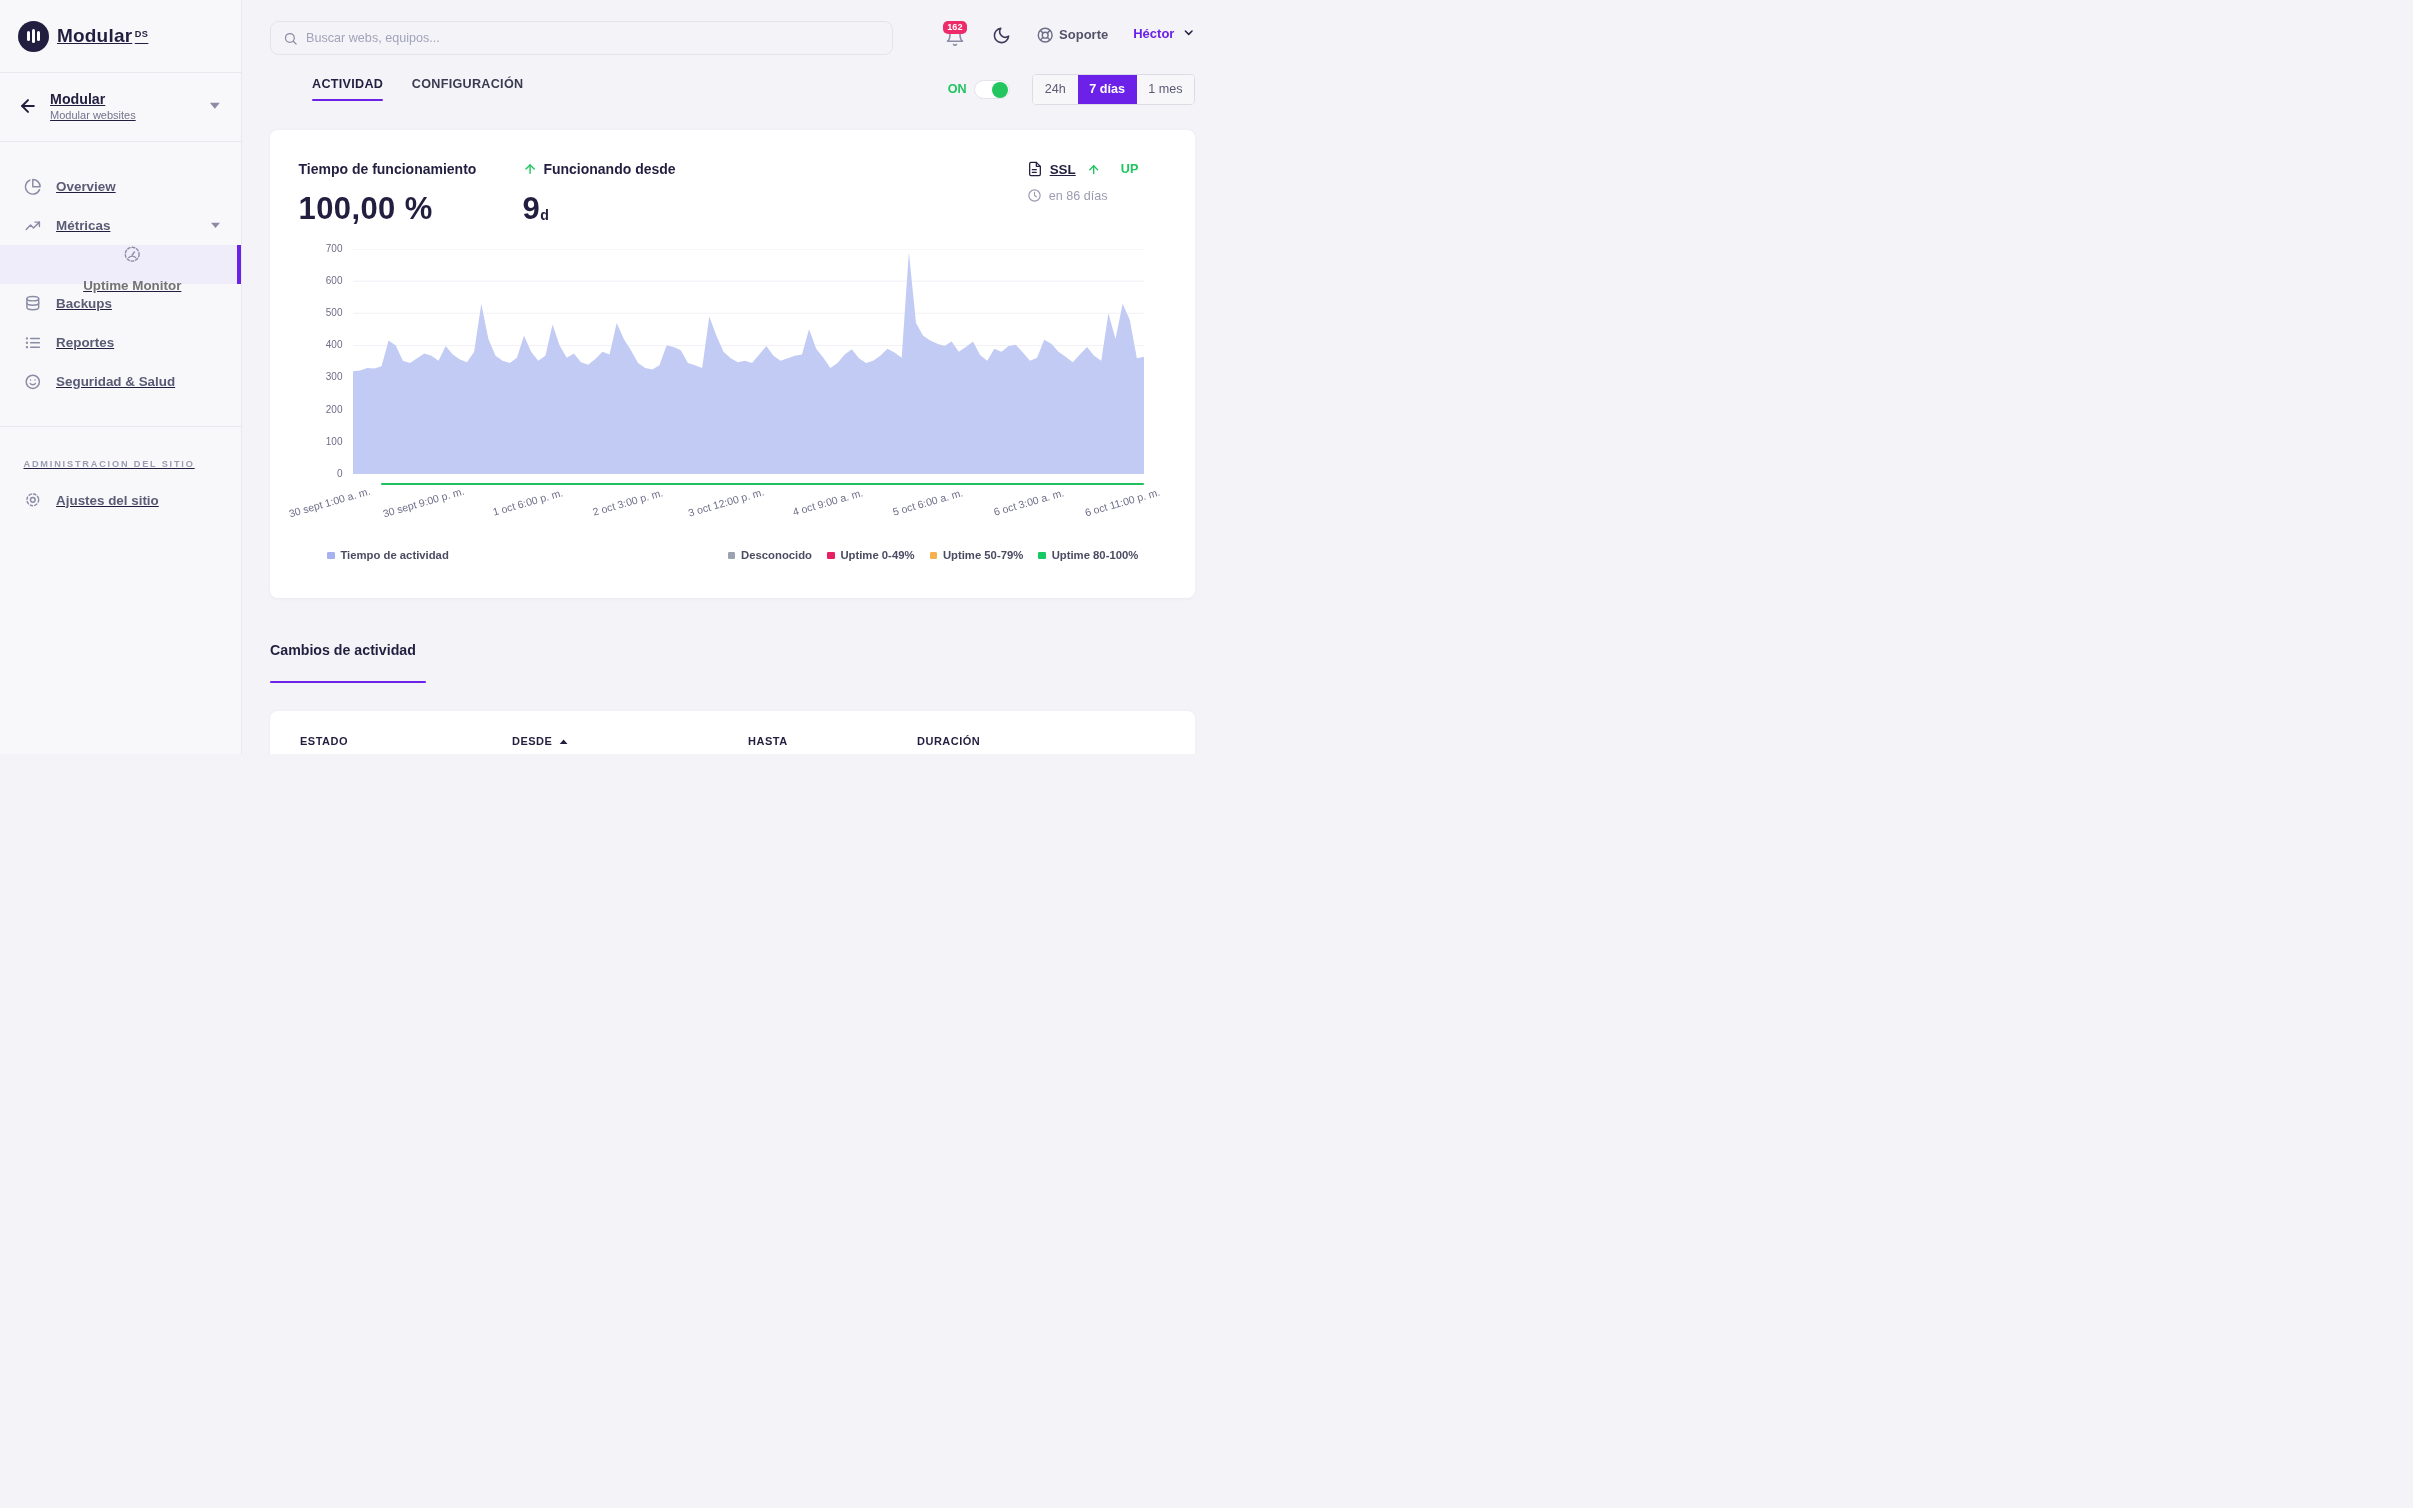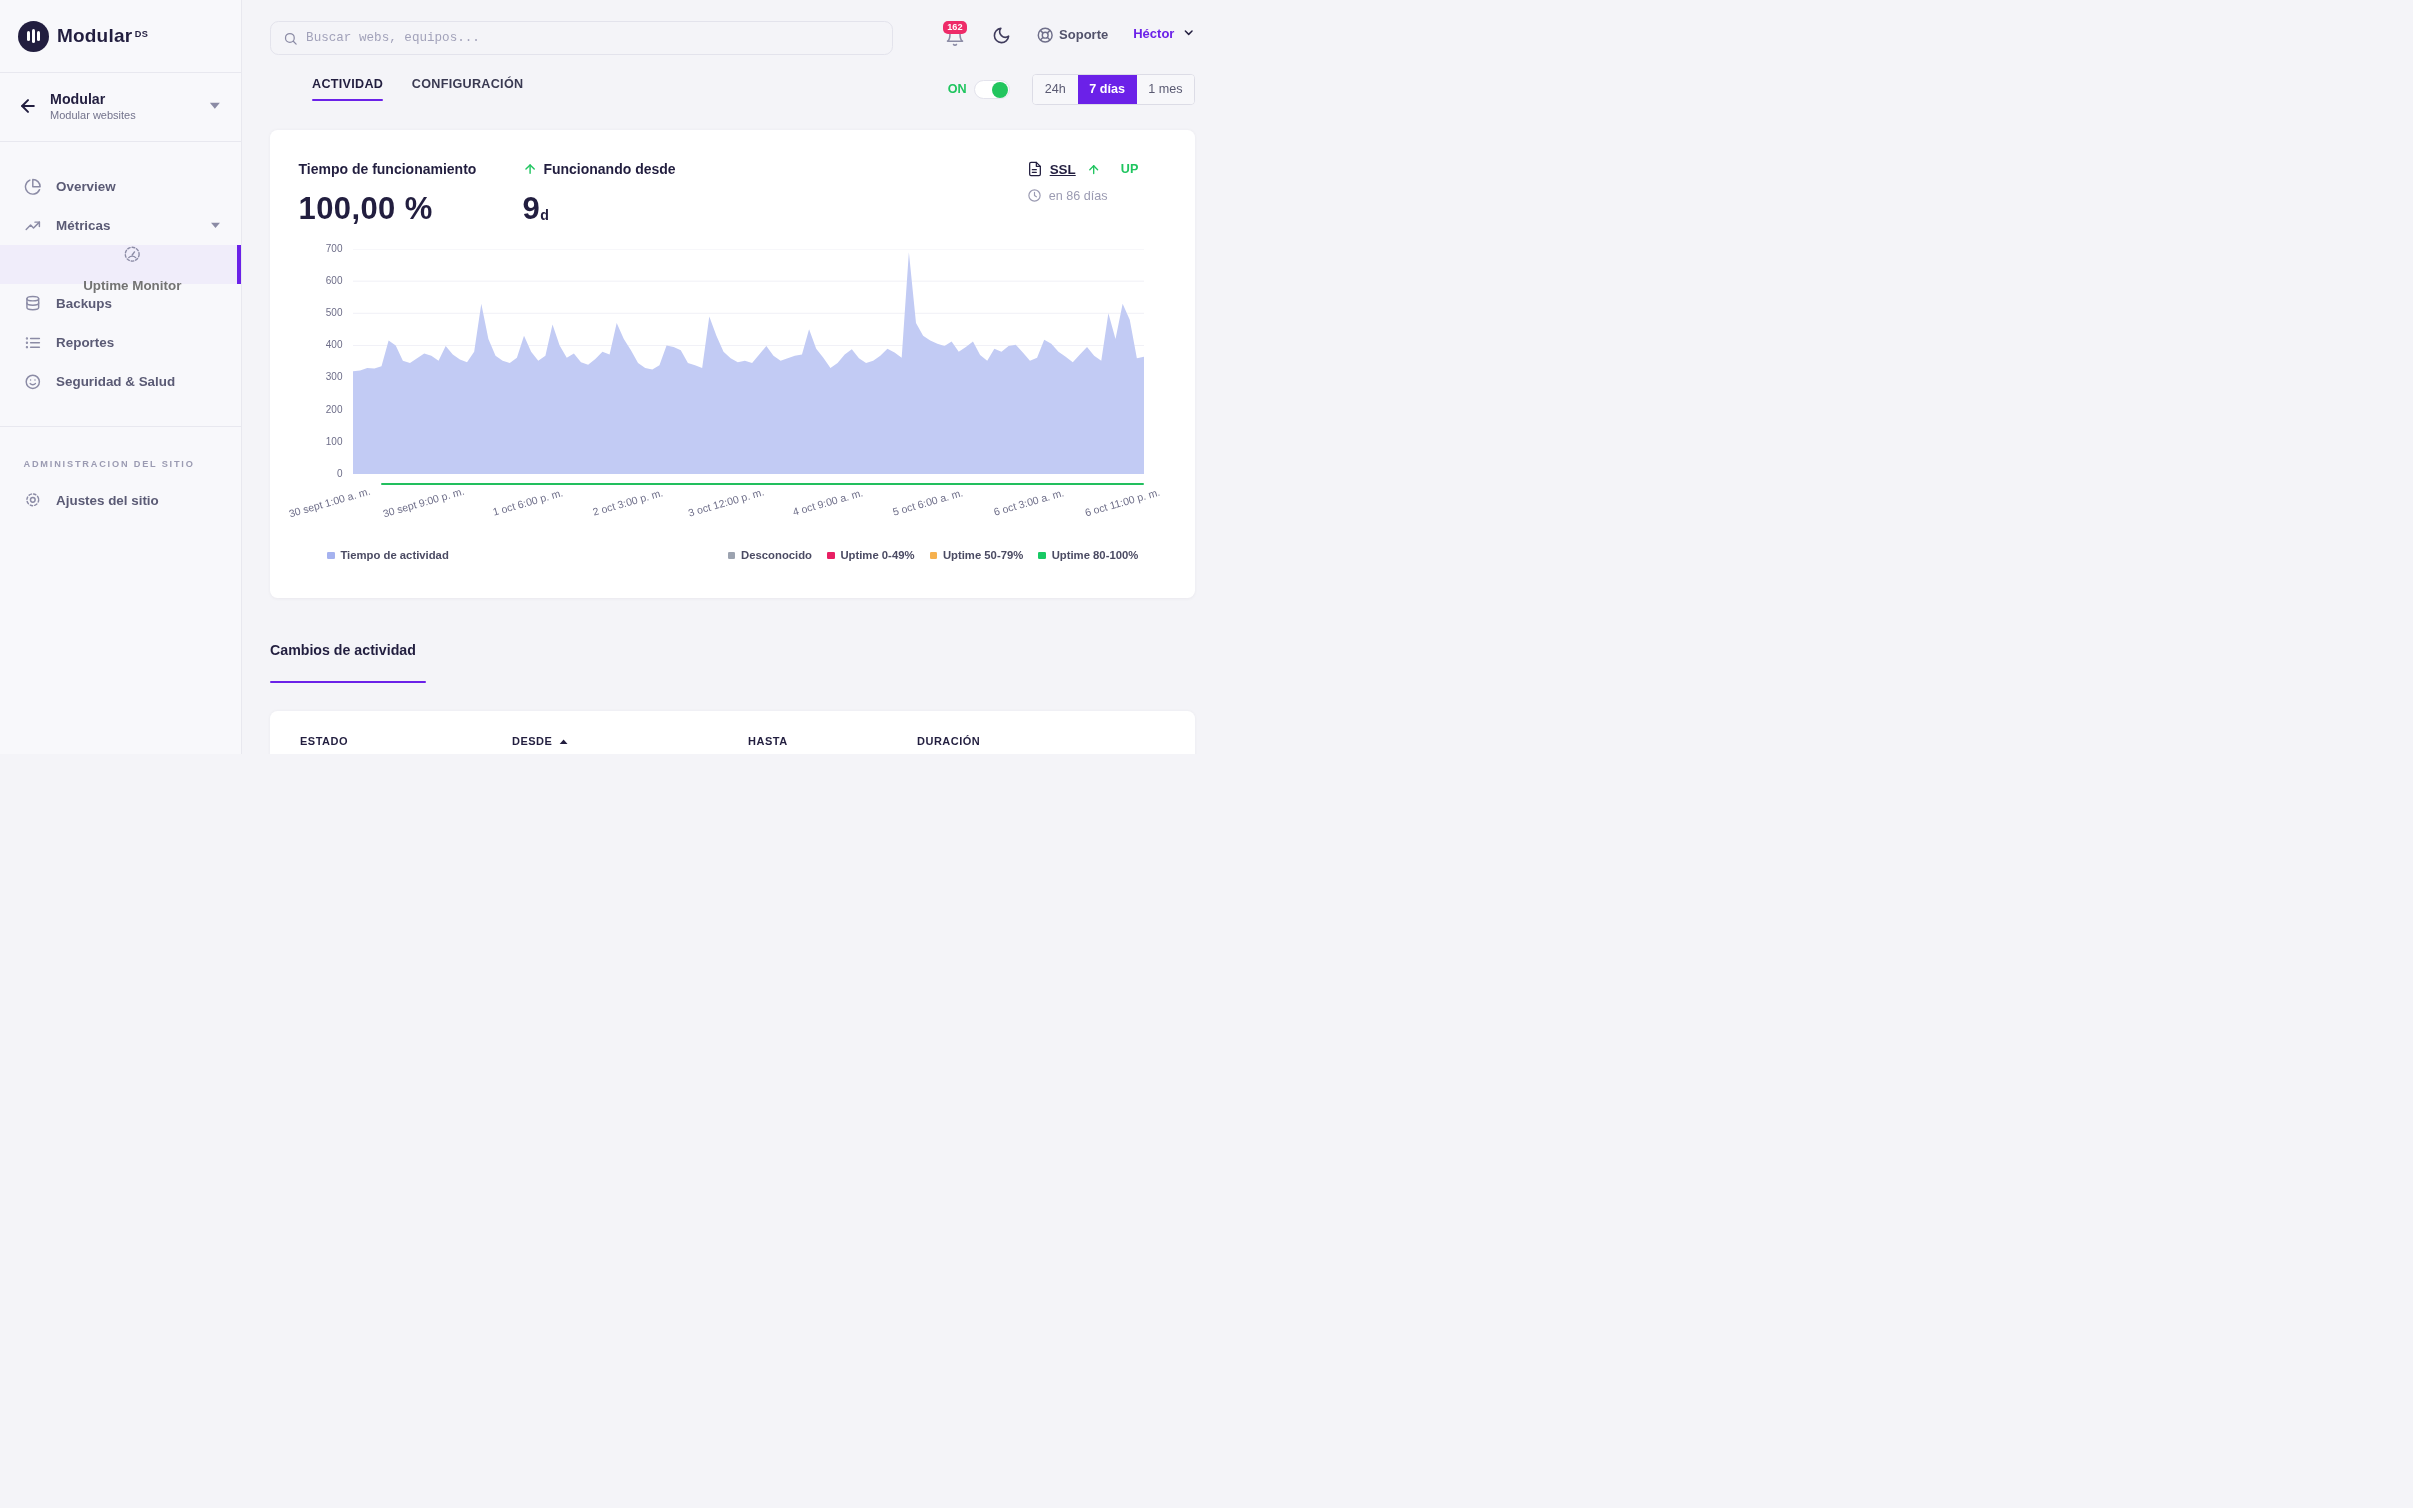--- a/index.html
+++ b/index.html
@@ -9,20 +9,21 @@
     background:#f4f4f8;
     color:#221e3f;
   }
   .app { display:flex; width:1207px; height:754px; }
 
   
   .sidebar {
     width:242px; min-width:242px; height:100%;
     background:#f8f8fb; border-right:0.8px solid #e8e8ef;
     position:relative;
+    text-decoration:underline;
   }
   .logo-row { display:flex; align-items:center; gap:8.4px; padding:18.4px 0 0 17.6px; height:54px; }
   .logo-mark { width:31px; height:31px; border-radius:50%; background:#221e3f; display:flex; align-items:center; justify-content:center; gap:2.1px; }
   .logo-mark i { display:block; width:2.9px; background:#fff; border-radius:1.7px; }
   .logo-mark i:nth-child(1){height:10px;} .logo-mark i:nth-child(2){height:14.2px;} .logo-mark i:nth-child(3){height:10px;}
   .logo-text { font-size:19px; font-weight:700; color:#221e3f; letter-spacing:0.2px; }
   .logo-sup { font-size:9.2px; font-weight:800; color:#221e3f; vertical-align:super; margin-left:2.5px; letter-spacing:0.4px; }
   .divider { height:0.8px; background:#e8e8ef; width:100%; }
   .divider.d1 { margin-top:17.6px; }
 
@@ -52,21 +53,21 @@
   main { flex:1; padding:0 11.7px 0 28px; }
 
   .topbar { display:flex; align-items:center; padding-top:21px; }
   .search-box {
     width:623px; height:34px; background:#f4f4f8;
     border:0.8px solid #e3e3ec; border-radius:8.4px;
     display:flex; align-items:center; padding:0 11.7px; gap:8.4px;
   }
   .search-box input {
     border:none; outline:none; background:transparent; flex:1;
-    font-family:Liberation Mono, monospace; font-size:12.6px; color:#3c3c55;
+    font-family:Liberation Sans, sans-serif; font-size:12.6px; color:#3c3c55;
   }
   .search-box input::placeholder { color:#a2a2ba; }
   .top-right { margin-left:auto; display:flex; align-items:flex-start; gap:25px; }
   .bell-wrap { position:relative; width:22px; height:25px; cursor:pointer; color:#8b8ba5; }
   .badge {
     position:absolute; top:-5px; left:-1.7px; background:#ee2b69; color:#fff;
     font-size:9.2px; font-weight:800; border-radius:5px; padding:2.1px 4.2px; line-height:1;
   }
   .moon-btn { color:#3f3b5c; cursor:pointer; display:flex; }
   .support { display:flex; align-items:center; gap:5px; color:#52526b; font-size:13px; font-weight:600; cursor:pointer; }

